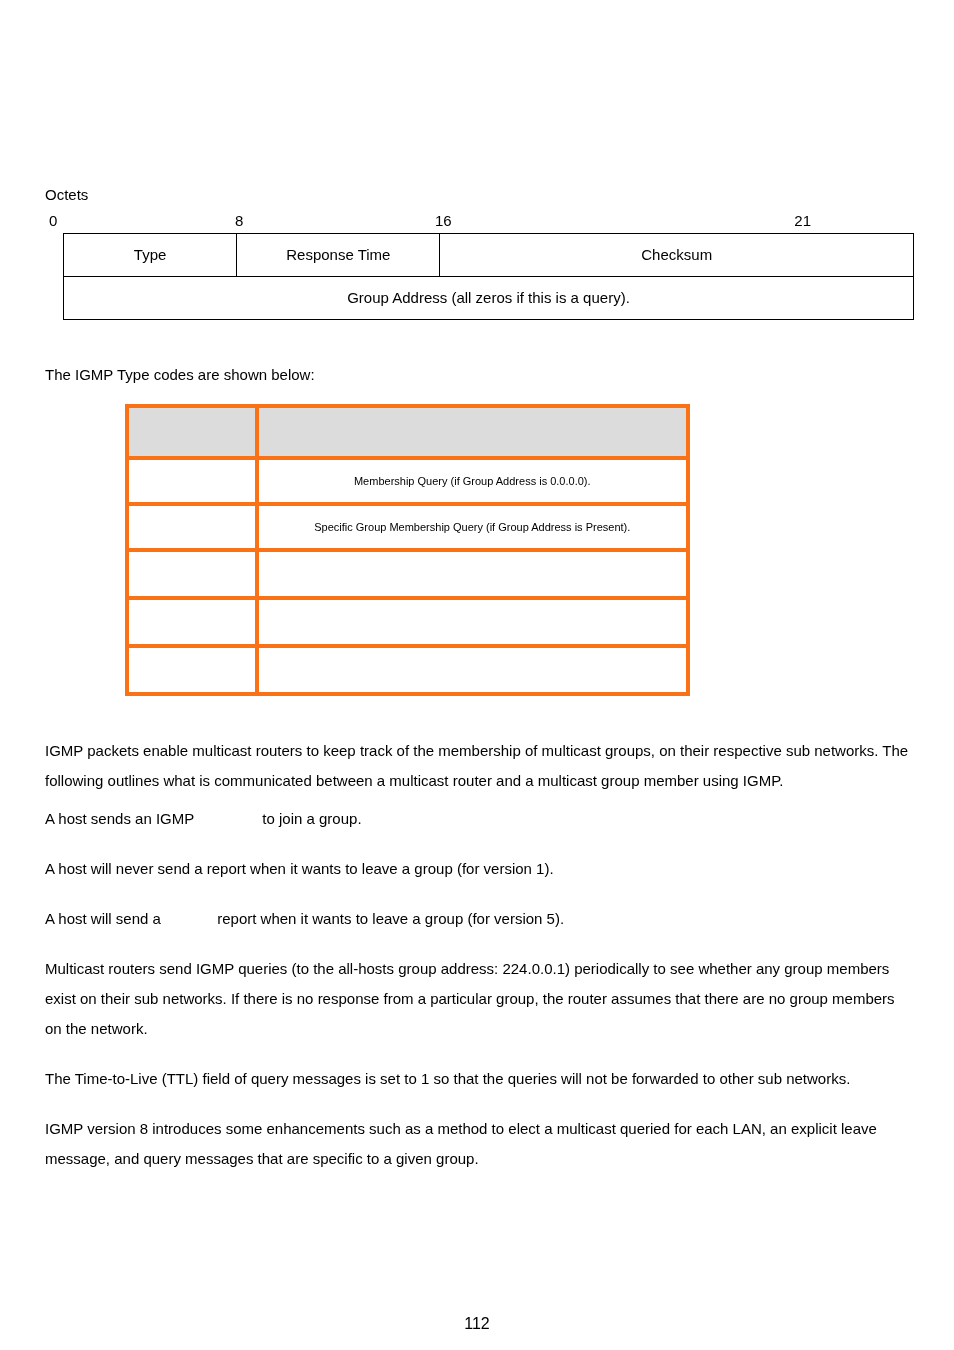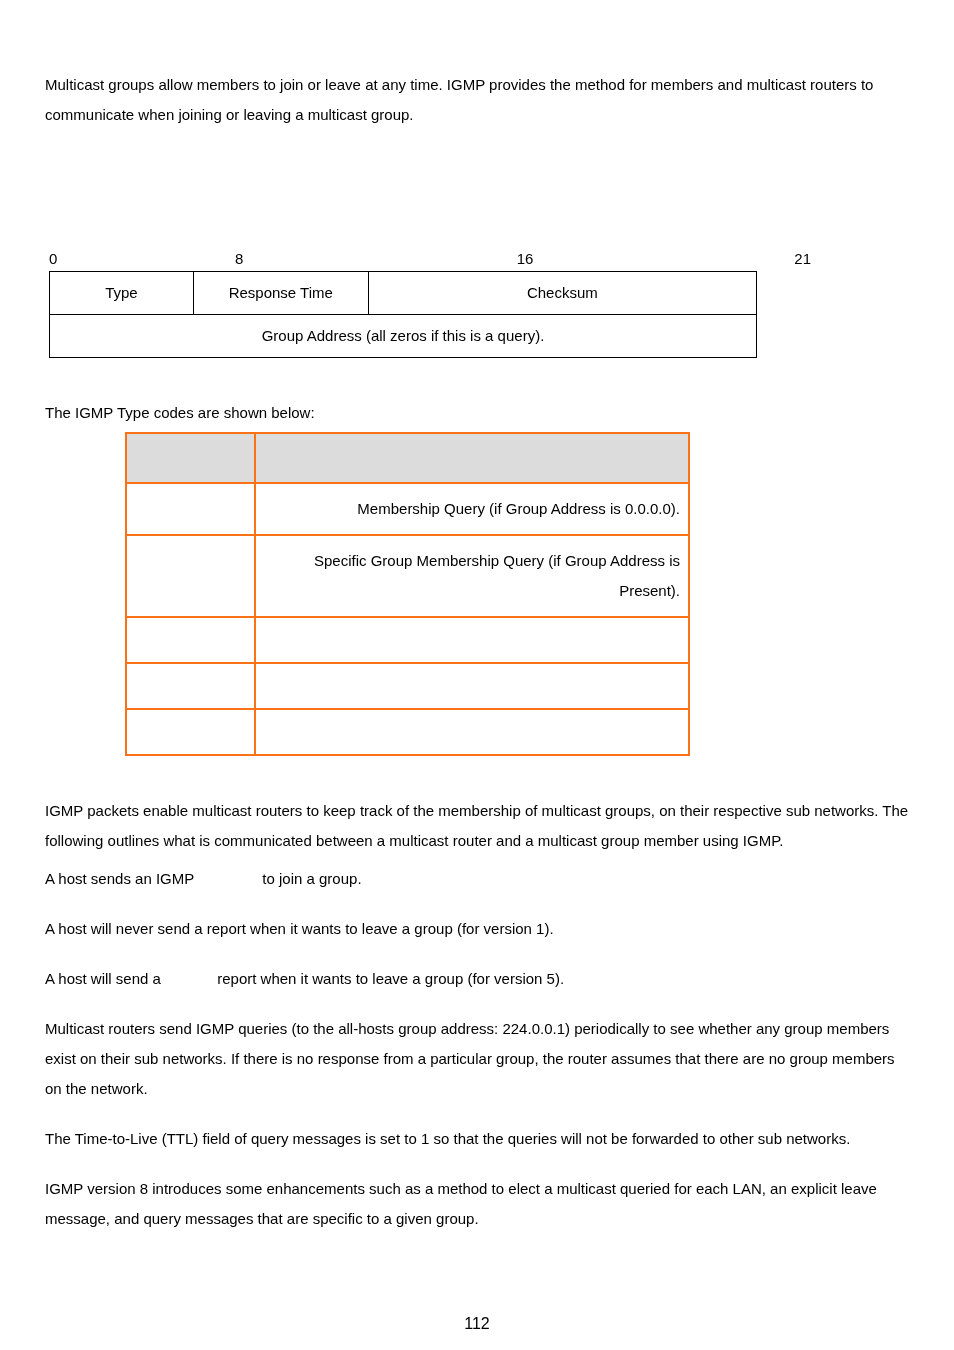--- a/index.html
+++ b/index.html
@@ -28,22 +28,22 @@
     display: flex;
     align-items: center;
     justify-content: flex-start;
     font-size: 15px;
     line-height: 1.4;
     margin-left: 4px;
   }
   .octet-scale span { display: inline-block; }
   .packet-table {
     border-collapse: collapse;
-    width: 708px;
-    margin-left: 4px;
+    width: 851px;
+    margin-left: 18px;
     margin-top: 2px;
   }
   .packet-table td {
     border: 1px solid #000;
     text-align: center;
     height: 40px;
     vertical-align: middle;
     font-size: 15px;
   }
   .cell-type { width: 170px; }
@@ -51,23 +51,23 @@
   .cell-checksum { width: 470px; }
 
   
   .typecode-table {
     border-collapse: collapse;
     width: 565px;
     margin-left: 80px;
     margin-top: 2px;
   }
   .typecode-table td, .typecode-table th {
-    border: 2px solid #f97316;
-    font-size: 15px;
-    text-align: right;
+    border: 4px solid #f97316;
+    font-size: 11px;
+    text-align: center;
     vertical-align: middle;
     padding: 10px 8px;
     line-height: 2;
   }
   .typecode-table th {
     background: #dcdcdc;
     font-weight: normal;
     height: 28px;
   }
   .col-code { width: 120px; }
@@ -83,50 +83,50 @@
   }
   .space-mid { height: 50px; }
   .space-lg { height: 40px; }
   .space-sm { height: 12px; }
 </style>
 </head>
 <body>
 
 <div class="page">
 
-  <p>Multicast groups allow members to join or leave at any time. IGMP provides the method for members and multicast routers to communicate when joining or leaving a multicast group.</p>
 
   <div class="space-mid"></div>
 
   <div class="octets-wrap">
+    <div>Octets</div>
 
     <div class="octet-scale">
       <span style="width:18px">0</span>
       <span style="width:200px; text-align:left; padding-left:168px">8</span>
-      <span style="width:180px; text-align:center; padding-left:0px">16</span>
+      <span style="width:180px; text-align:left; padding-left:0px">16</span>
       <span style="flex:1; text-align:right; padding-right:98px">21</span>
     </div>
 
     <table class="packet-table">
       <tbody>
           <tr>
         <td class="cell-type">Type</td>
         <td class="cell-resptime">Response Time</td>
         <td class="cell-checksum">Checksum</td>
       </tr>
       <tr>
         <td colspan="3">Group Address (all zeros if this is a query).</td>
       </tr>
     </tbody>
       </table>
   </div>
 
   <div class="space-lg"></div>
 
-  <p style="margin-bottom:4px">The IGMP Type codes are shown below:</p>
+  <p style="margin-bottom:14px">The IGMP Type codes are shown below:</p>
 
   <table class="typecode-table">
     <tbody>
         <tr>
       <th class="col-code"></th>
       <th class="col-meaning"></th>
     </tr>
     <tr>
       <td></td>
       <td>Membership Query (if Group Address is 0.0.0.0).</td>

